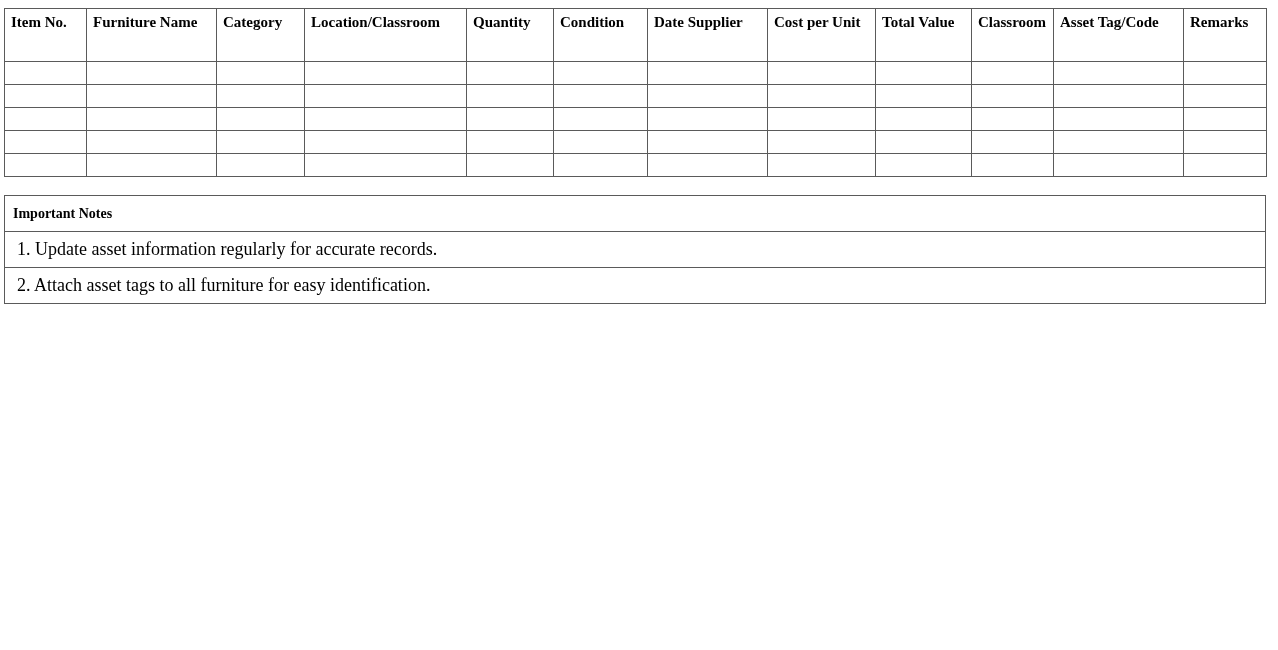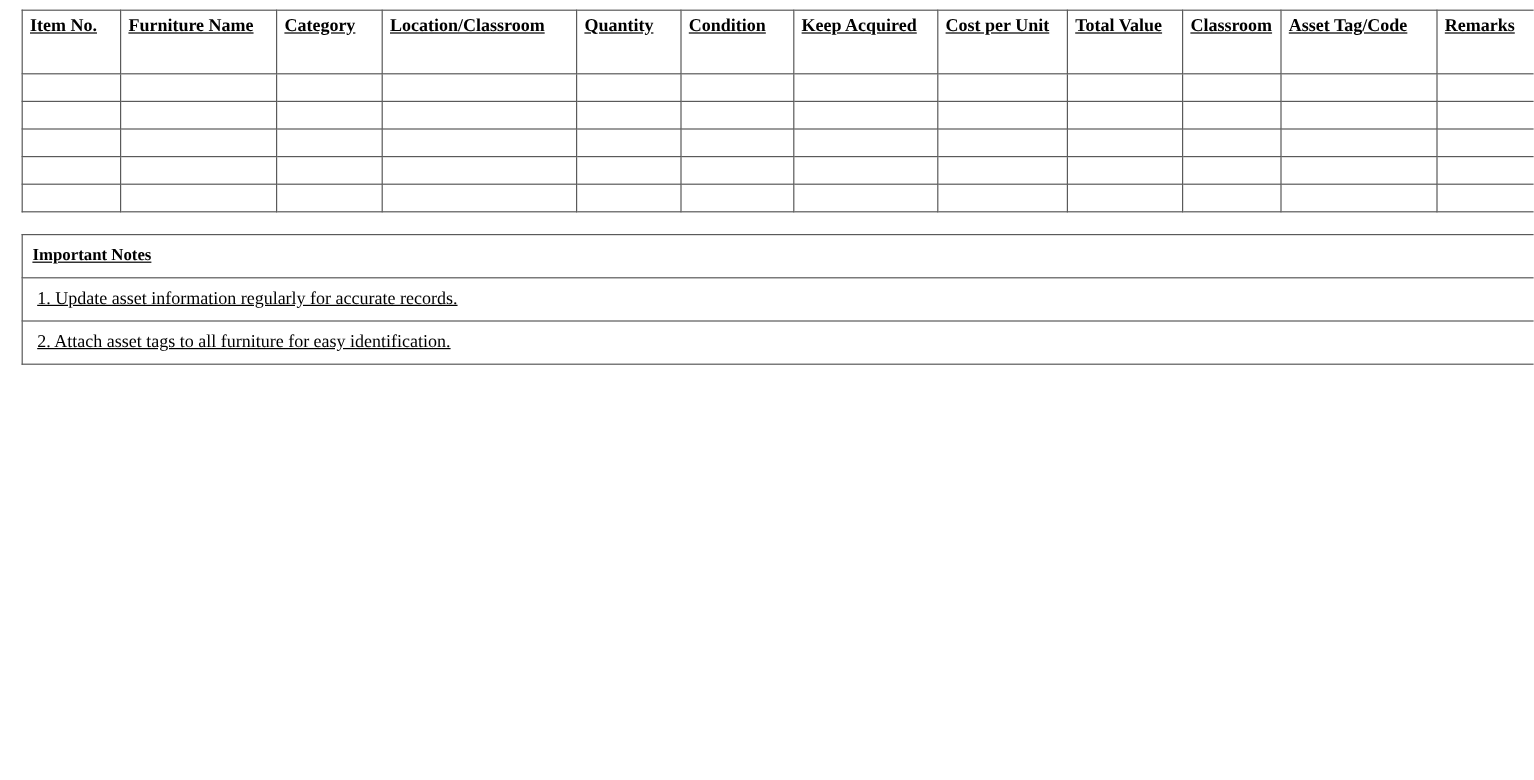--- a/index.html
+++ b/index.html
@@ -9,23 +9,22 @@
   }
   body {
     width: 1278px;
     height: 650px;
     font-family: "Liberation Serif", "DejaVu Serif", serif;
     font-size: 15px;
     color: #000000;
     overflow: hidden;
   }
   .page {
-    padding: 8px 8px 0 18px;
+    padding: 8px 8px 0 4px;
     box-sizing: border-box;
-    text-decoration: underline;
   }
   table {
     border-collapse: collapse;
     width: 1262px;
     table-layout: fixed;
   }
   table.inventory th,
   table.inventory td {
     border: 1px solid #5a5a5a;
     padding: 4px 6px;
@@ -47,21 +46,21 @@
     height: 18px;
   }
   table.notes {
     border-collapse: collapse;
     width: 1262px;
     table-layout: fixed;
   }
   table.notes td {
     border: 1px solid #5a5a5a;
     padding: 6px 8px;
-    font-size: 15px;
+    font-size: 18px;
     vertical-align: middle;
     height: 23px;
   }
   table.notes td.notes-title {
     font-weight: bold;
     font-size: 14px;
   }
   table.notes td.note-item {
     padding-left: 12px;
   }
@@ -87,21 +86,21 @@
       <col style="width:83px">
     </colgroup>
     <thead>
       <tr>
         <th>Item No.</th>
         <th>Furniture Name</th>
         <th>Category</th>
         <th>Location/Classroom</th>
         <th>Quantity</th>
         <th>Condition</th>
-        <th>Keep Acquired</th>
+        <th>Date Supplier</th>
         <th>Cost per Unit</th>
         <th>Total Value</th>
         <th>Classroom</th>
         <th>Asset Tag/Code</th>
         <th>Remarks</th>
       </tr>
     </thead>
     <tbody>
       <tr>
         <td></td>

